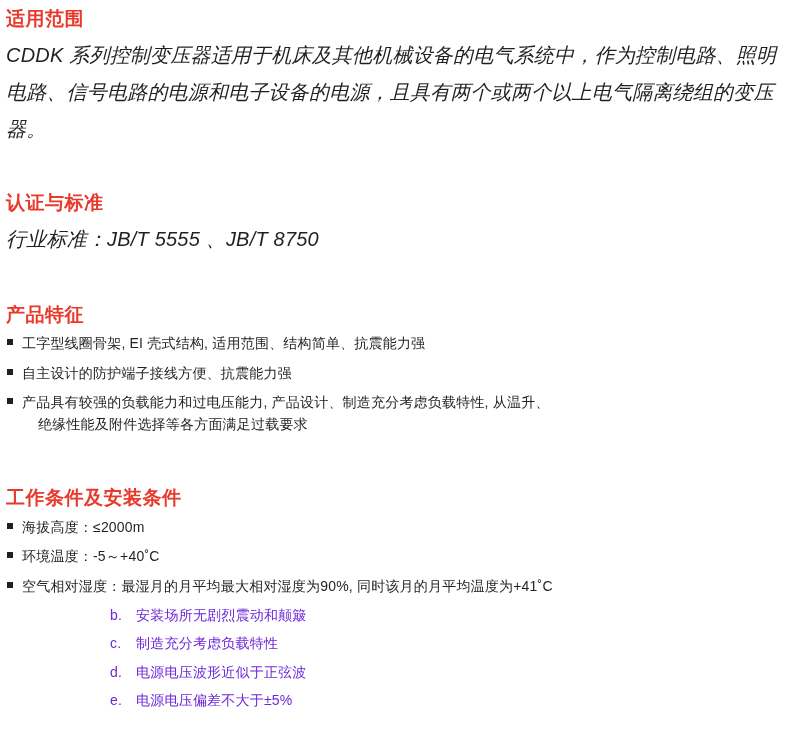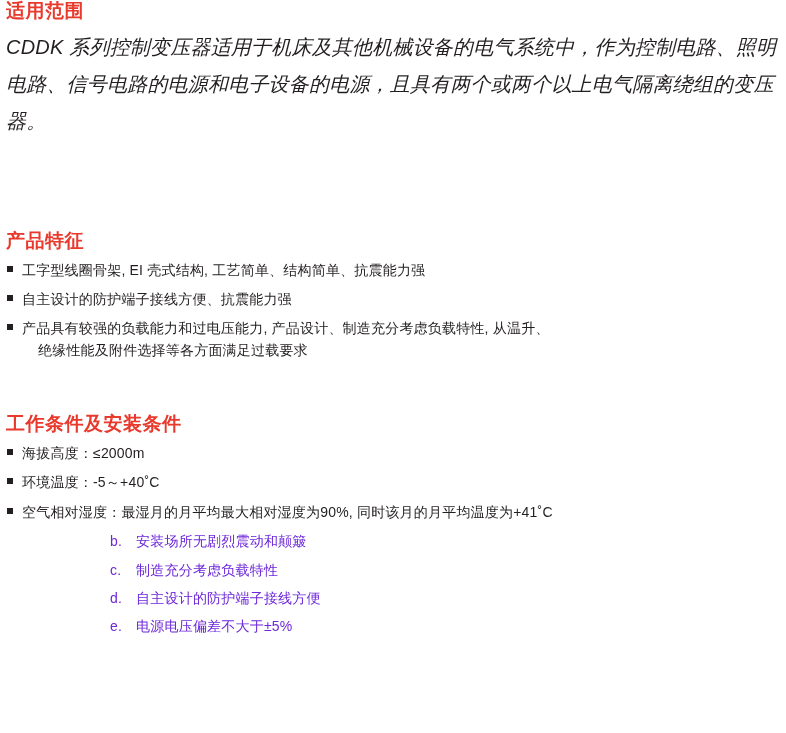--- a/index.html
+++ b/index.html
@@ -13,20 +13,21 @@
     font-family: "Liberation Sans", "DejaVu Sans", sans-serif;
     color: #231f20;
     overflow: hidden;
   }
   .page {
     position: relative;
     width: 786px;
     height: 537px;
     padding: 0;
     box-sizing: border-box;
+    margin-top: 8px;
   }
   .section {
     padding: 0 6px 0 6px;
   }
   h2.section-title {
     font-size: 19px;
     font-weight: bold;
     color: #e8392c;
     margin: 0;
     padding: 0;
@@ -96,31 +97,37 @@
 
   <div class="section">
     <div class="section-title-wrap">
       <h2 class="section-title">适用范围</h2>
     </div>
     <p class="body-text">CDDK 系列控制变压器适用于机床及其他机械设备的电气系统中，作为控制电路、照明电路、信号电路的电源和电子设备的电源，且具有两个或两个以上电气隔离绕组的变压器。</p>
   </div>
 
   <div class="gap-b"></div>
 
+  <div class="section">
+    <div class="section-title-wrap">
+      <h2 class="section-title">认证与标准</h2>
+    </div>
+    <p class="body-text">行业标准：JB/T 5555 、JB/T 8750</p>
+  </div>
 
   <div class="gap-c"></div>
 
   <div class="section">
     <div class="section-title-wrap">
       <h2 class="section-title">产品特征</h2>
     </div>
     <ul class="bullets">
       <li>
         <span class="sq"></span>
-        <span>工字型线圈骨架, EI 壳式结构, 工艺简单、结构简单、抗震能力强</span>
+        <span>工字型线圈骨架, EI 壳式结构, 适用范围、结构简单、抗震能力强</span>
       </li>
       <li>
         <span class="sq"></span>
         <span>自主设计的防护端子接线方便、抗震能力强</span>
       </li>
       <li>
         <span class="sq"></span>
         <span>产品具有较强的负载能力和过电压能力, 产品设计、制造充分考虑负载特性, 从温升、</span>
         <span class="wrap-indent">绝缘性能及附件选择等各方面满足过载要求</span>
       </li>
@@ -150,21 +157,21 @@
     <div class="sub-line">
       <span class="lbl">b.</span>
       <span>安装场所无剧烈震动和颠簸</span>
     </div>
     <div class="sub-line">
       <span class="lbl">c.</span>
       <span>制造充分考虑负载特性</span>
     </div>
     <div class="sub-line">
       <span class="lbl">d.</span>
-      <span>自主设计的防护端子接线方便</span>
+      <span>电源电压波形近似于正弦波</span>
     </div>
     <div class="sub-line">
       <span class="lbl">e.</span>
       <span>电源电压偏差不大于±5%</span>
     </div>
   </div>
 
 </div>
 
 </body></html>

